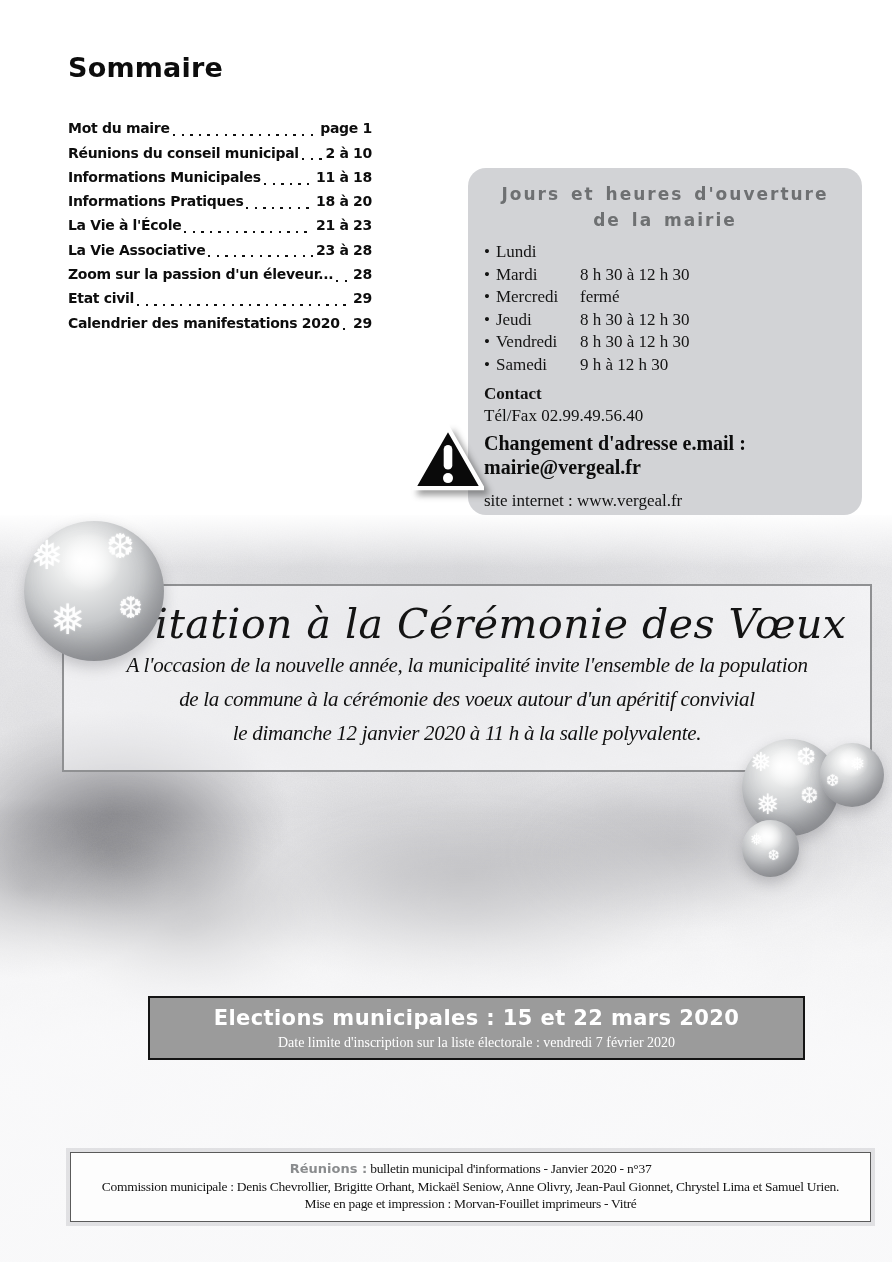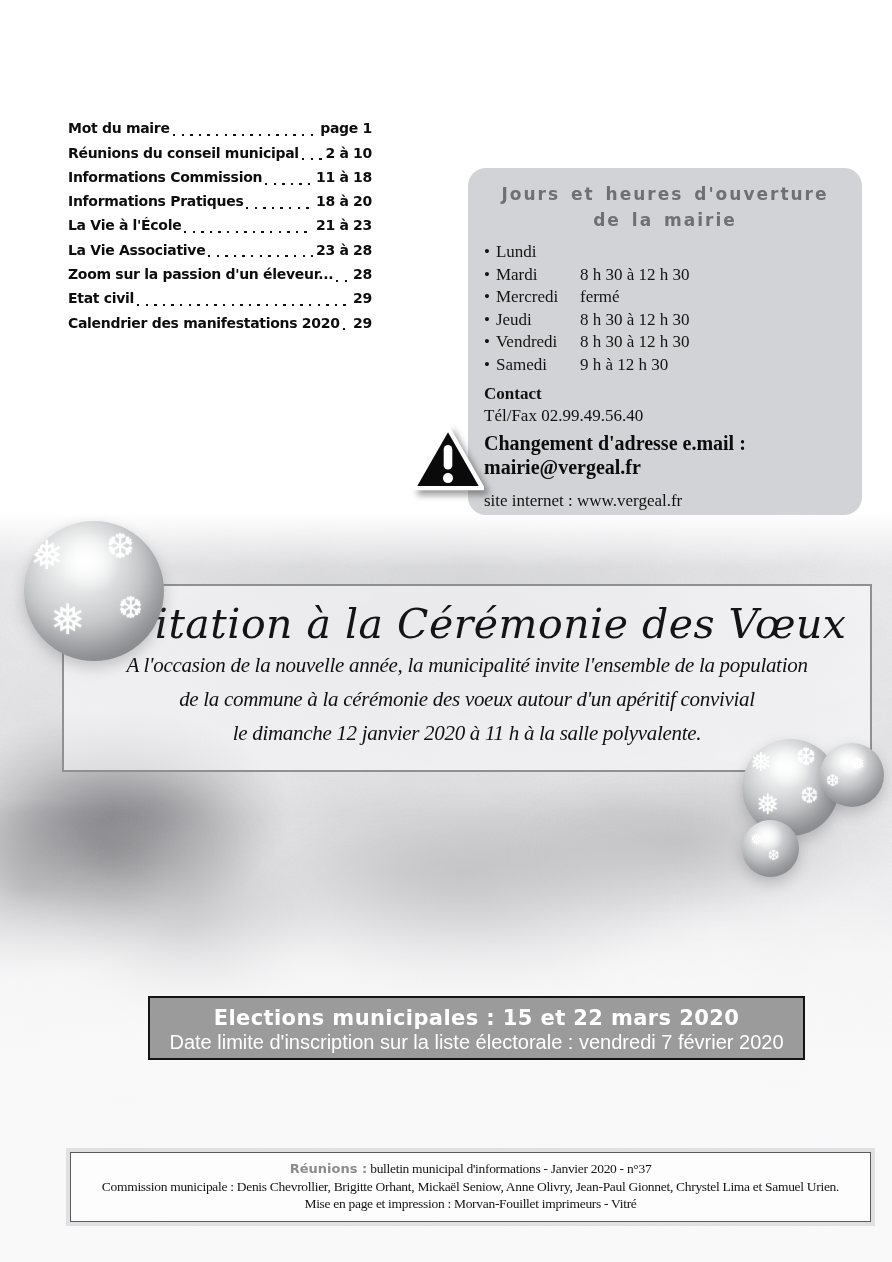--- a/index.html
+++ b/index.html
@@ -75,47 +75,48 @@
   .ball1{left:24px;top:521px;width:140px;height:140px;}
   .ball2{left:742px;top:739px;width:97px;height:97px;}
   .ball3{left:820px;top:743px;width:64px;height:64px;}
   .ball4{left:742px;top:820px;width:57px;height:57px;}
 
   
   .elections{position:absolute;left:148px;top:996px;width:657px;height:64px;box-sizing:border-box;
     background:#9b9b9b;border:2px solid #141414;text-align:center;color:#fff;}
   .elections-title{margin-top:7px;font-family:"DejaVu Sans",sans-serif;font-weight:700;
     font-size:21px;line-height:26px;letter-spacing:.4px;}
-  .elections-sub{font-family:Liberation Sans, sans-serif;font-size:20px;line-height:23px;}
+  .elections-sub{font-family:Liberation Serif, serif;font-size:14px;line-height:23px;}
 
   
   .footer{position:absolute;left:70px;top:1152px;width:801px;height:70px;box-sizing:border-box;
     background:#fdfdfd;border:1px solid #5a5a5a;box-shadow:0 0 0 4px rgba(195,196,199,.45);
     text-align:center;font-size:13.5px;letter-spacing:-.3px;line-height:17.5px;color:#141414;padding-top:7px;}
   .brand{font-family:"DejaVu Sans",sans-serif;font-weight:700;color:#8a8c8e;font-size:13px;letter-spacing:0;}
 </style>
 </head>
 <body>
 
 <div class="page">
 
+  <h1 class="sommaire">Sommaire</h1>
 
   <nav class="toc">
     <div class="toc-row">
         <span class="toc-label">Mot du maire</span>
         <span class="toc-leader"></span>
         <span class="toc-pages">page 1</span>
       </div>
     <div class="toc-row">
         <span class="toc-label">Réunions du conseil municipal</span>
         <span class="toc-leader"></span>
         <span class="toc-pages">2 à 10</span>
       </div>
     <div class="toc-row">
-        <span class="toc-label">Informations Commission</span>
+        <span class="toc-label">Informations Municipales</span>
         <span class="toc-leader"></span>
         <span class="toc-pages">11 à 18</span>
       </div>
     <div class="toc-row">
         <span class="toc-label">Informations Pratiques</span>
         <span class="toc-leader"></span>
         <span class="toc-pages">18 à 20</span>
       </div>
     <div class="toc-row">
         <span class="toc-label">La Vie à l'École</span>

